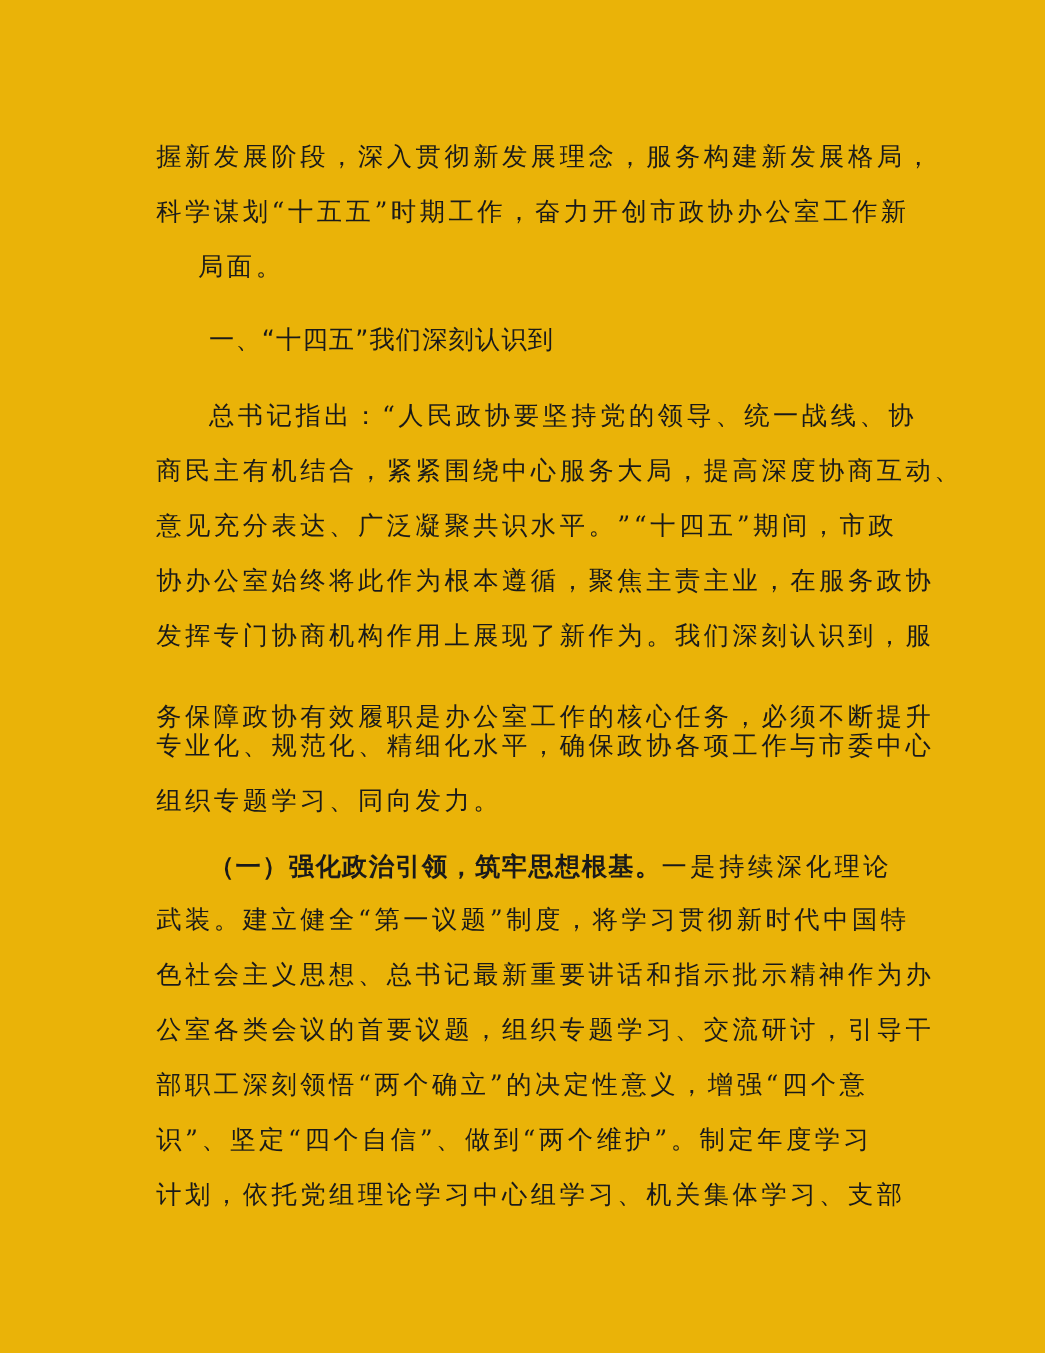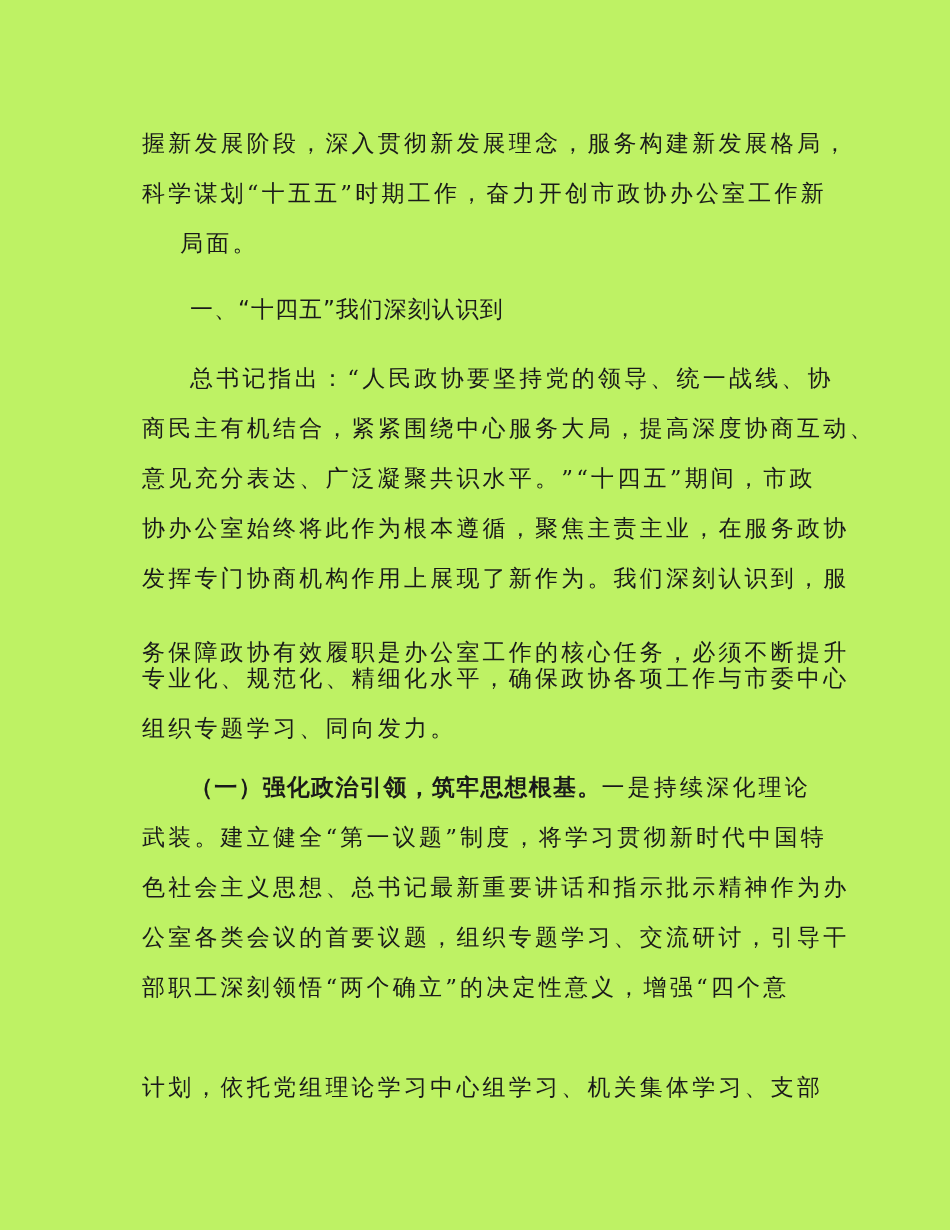--- a/index.html
+++ b/index.html
@@ -13,21 +13,21 @@
       position: relative;
       overflow: hidden;
       font-family: "DejaVu Serif", "Liberation Serif", serif;
       color: #1a1a1a;
     }
     .page {
       position: absolute;
       left: 0; top: 0;
       width: 950px;
       height: 1230px;
-      background: #bef264;
+      background: #eab308;
     }
     .line {
       position: absolute;
       left: 142px;
       font-size: 23px;
       line-height: 30px;
       white-space: nowrap;
       letter-spacing: 3.2px;
       color: #1a1a1a;
     }
@@ -64,15 +64,16 @@
   <div class="line" style="top:663px;">专业化、规范化、精细化水平，确保政协各项工作与市委中心</div>
   <div class="line" style="top:713px;">组织专题学习、同向发力。</div>
 
   <div class="line indent" style="top:772px;">
     <span class="bold">（一）强化政治引领，筑牢思想根基。</span><span>一是持续深化理论</span>
   </div>
   <div class="line" style="top:822px;">武装。建立健全“第一议题”制度，将学习贯彻新时代中国特</div>
   <div class="line" style="top:872px;">色社会主义思想、总书记最新重要讲话和指示批示精神作为办</div>
   <div class="line" style="top:922px;">公室各类会议的首要议题，组织专题学习、交流研讨，引导干</div>
   <div class="line" style="top:972px;">部职工深刻领悟“两个确立”的决定性意义，增强“四个意</div>
+  <div class="line" style="top:1022px;">识”、坚定“四个自信”、做到“两个维护”。制定年度学习</div>
   <div class="line" style="top:1072px;">计划，依托党组理论学习中心组学习、机关集体学习、支部</div>
 
 </div>
 
 </body></html>

